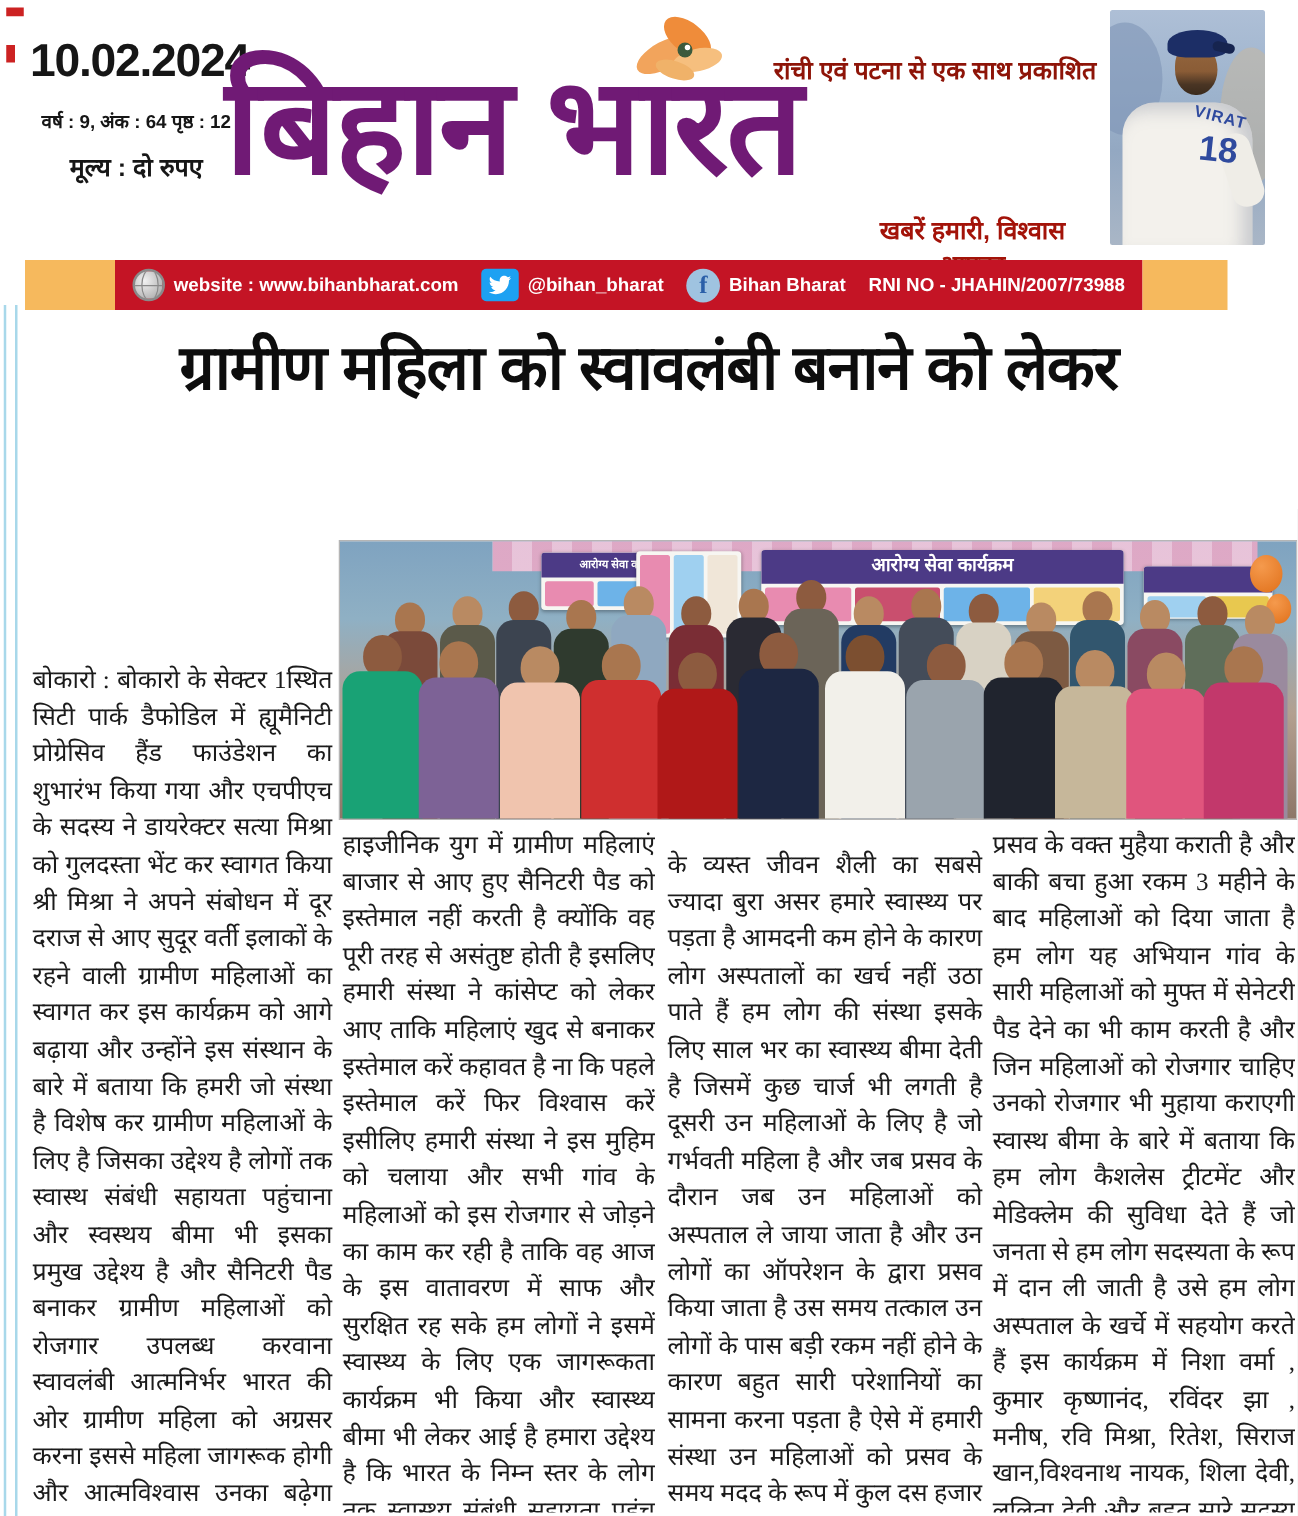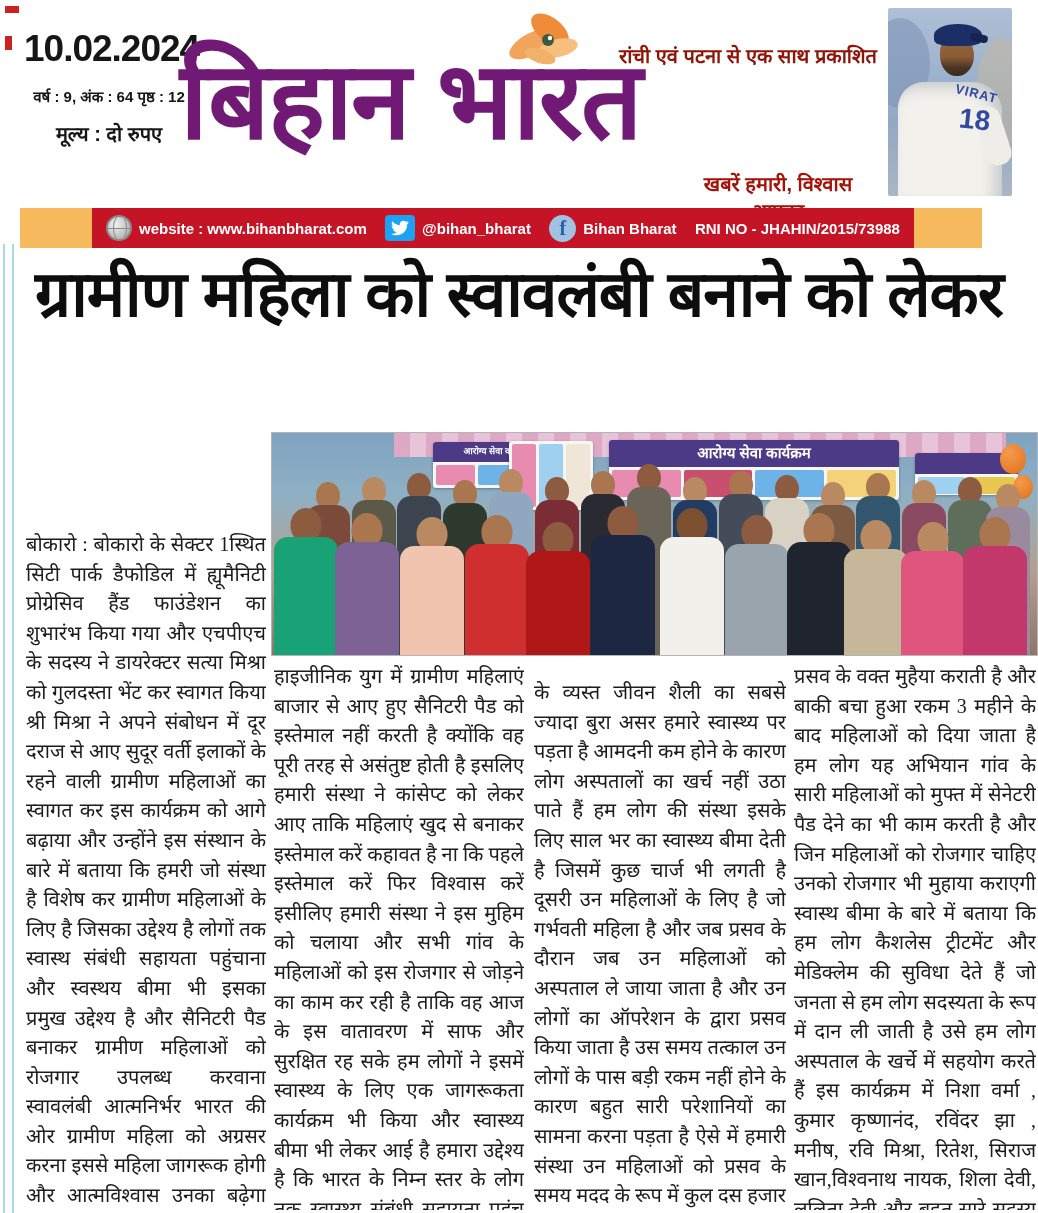--- a/index.html
+++ b/index.html
@@ -53,21 +53,21 @@
     border:1.5px solid #8a8a8a; border-radius:50%; }
   .globe::after { content:""; position:absolute; left:-2px; right:-2px; top:50%; height:0; border-top:1.5px solid #8a8a8a; }
   .gmail-box { width:36px; height:26px; background:#ffffff; border-radius:3px; position:relative; overflow:hidden; }
   .gmail-box svg { position:absolute; left:2px; top:2px; }
   .tw-box { width:30px; height:26px; background:#1da1f2; border-radius:4px; display:flex; align-items:center; justify-content:center; }
   .fb-circle { width:27px; height:27px; background:#9fc3e0; border-radius:50%; color:#2a5fa8; font-weight:bold;
     font-size:20px; display:flex; align-items:center; justify-content:center; font-family:"Liberation Serif",serif; }
 
   
   .headline { position:absolute; left:18px; top:258px; width:1002px; text-align:center; color:#0d0d0d; }
-  .headline .hl { font-size:64px; font-weight:900; line-height:73px; letter-spacing:-1px; }
+  .headline .hl { font-size:50px; font-weight:900; line-height:73px; letter-spacing:-1px; }
 
   
   .vline { position:absolute; top:244px; bottom:0; width:2px; background:#a8d8ea; }
 
   
   .byline { position:absolute; left:26px; top:478px; width:232px; text-align:center; font-size:21px; font-weight:bold;
     padding-bottom:12px; border-bottom:2px solid #3a3a3a; }
   .body-col { position:absolute; font-size:20px; line-height:29.6px; text-align:justify; color:#1b1b1b;
     font-family:"Liberation Serif","DejaVu Serif",serif; }
   .col1 { left:26px;  top:530px; width:240px; height:678px; overflow:hidden; }
@@ -152,21 +152,21 @@
           <svg width="20" height="18" viewBox="0 0 24 24">
               <path fill="#ffffff" d="M23.954 4.569c-.885.389-1.83.654-2.825.775 1.014-.611 1.794-1.574 2.163-2.723-.951.555-2.005.959-3.127 1.184-.896-.959-2.173-1.559-3.591-1.559-2.717 0-4.92 2.203-4.92 4.917 0 .39.045.765.127 1.124C7.691 8.094 4.066 6.13 1.64 3.161c-.427.722-.666 1.561-.666 2.475 0 1.71.87 3.213 2.188 4.096-.807-.026-1.566-.248-2.228-.616v.061c0 2.385 1.693 4.374 3.946 4.827-.413.111-.849.171-1.296.171-.314 0-.615-.03-.916-.086.631 1.953 2.445 3.377 4.604 3.417-1.68 1.319-3.809 2.105-6.102 2.105-.39 0-.779-.023-1.17-.067 2.189 1.394 4.768 2.209 7.557 2.209 9.054 0 13.999-7.496 13.999-13.986 0-.209 0-.42-.015-.63.961-.689 1.8-1.56 2.46-2.548z"></path>
             </svg>
         </span>
         <span>@bihan_bharat</span>
       </div>
       <div class="bar-item">
         <span class="fb-circle">f</span>
         <span>Bihan Bharat</span>
       </div>
-      <div class="bar-item">RNI NO - JHAHIN/2015/73988</div>
+      <div class="bar-item">RNI NO - JHAHIN/2007/73988</div>
     </div>
     <div class="bar-orange right"></div>
   </div>
 
   <div class="headline">
     <div class="hl">ग्रामीण महिला को स्वावलंबी बनाने को लेकर</div>
   </div>
 
   <div class="vline" style="left:3px;"></div>
   <div class="vline" style="left:12px;"></div>

